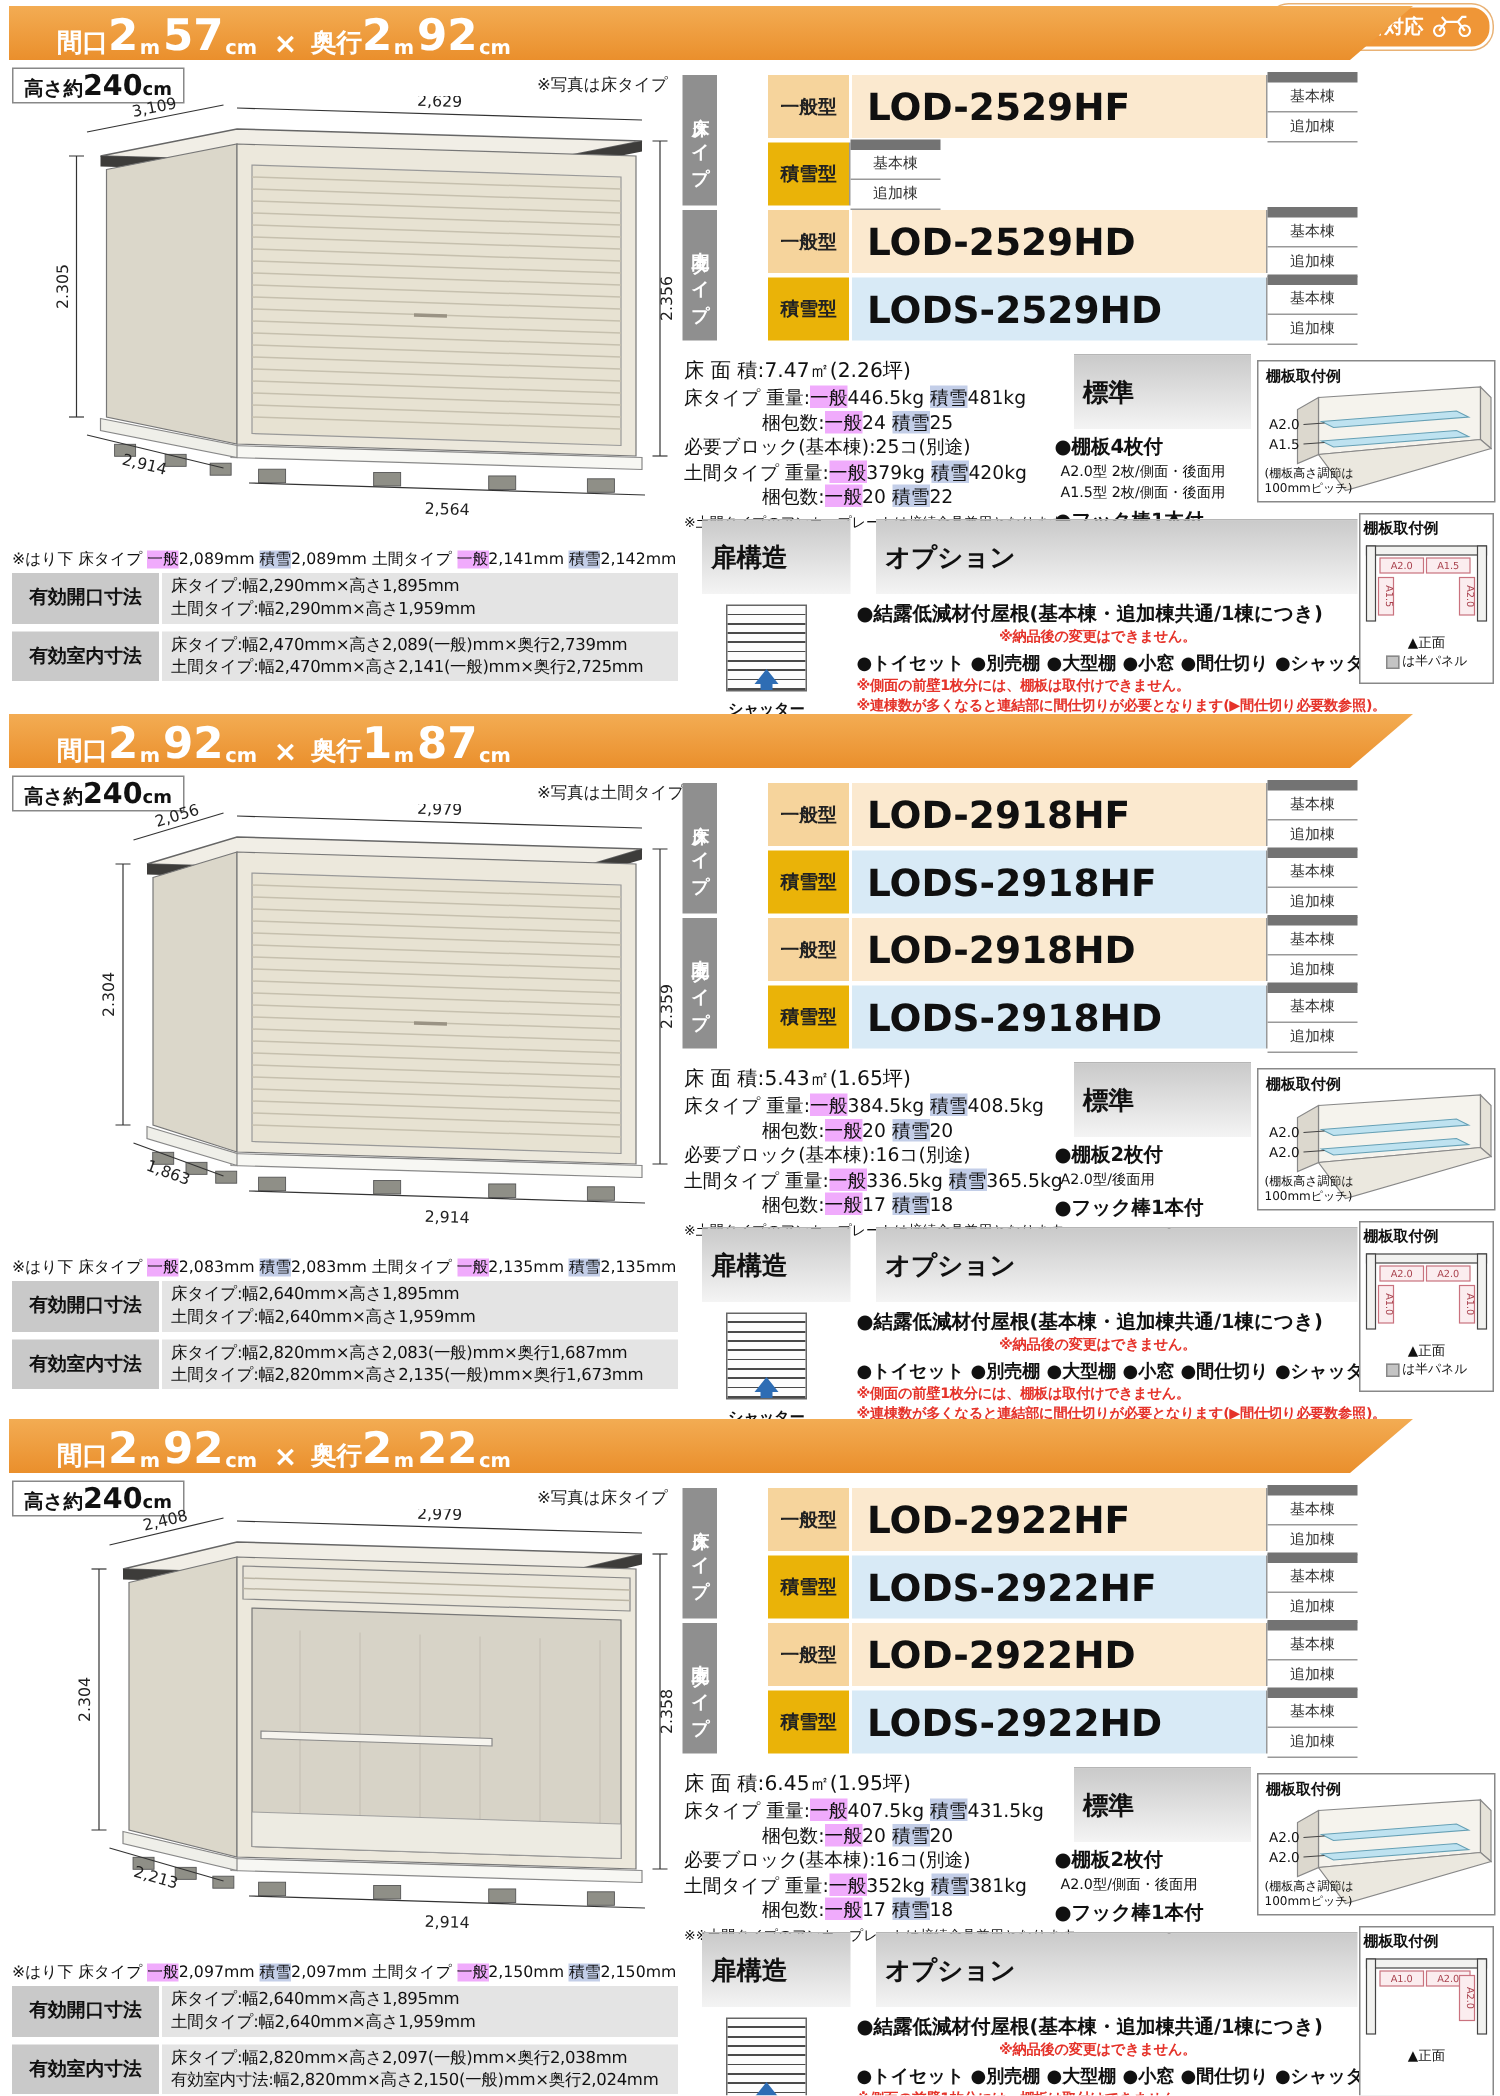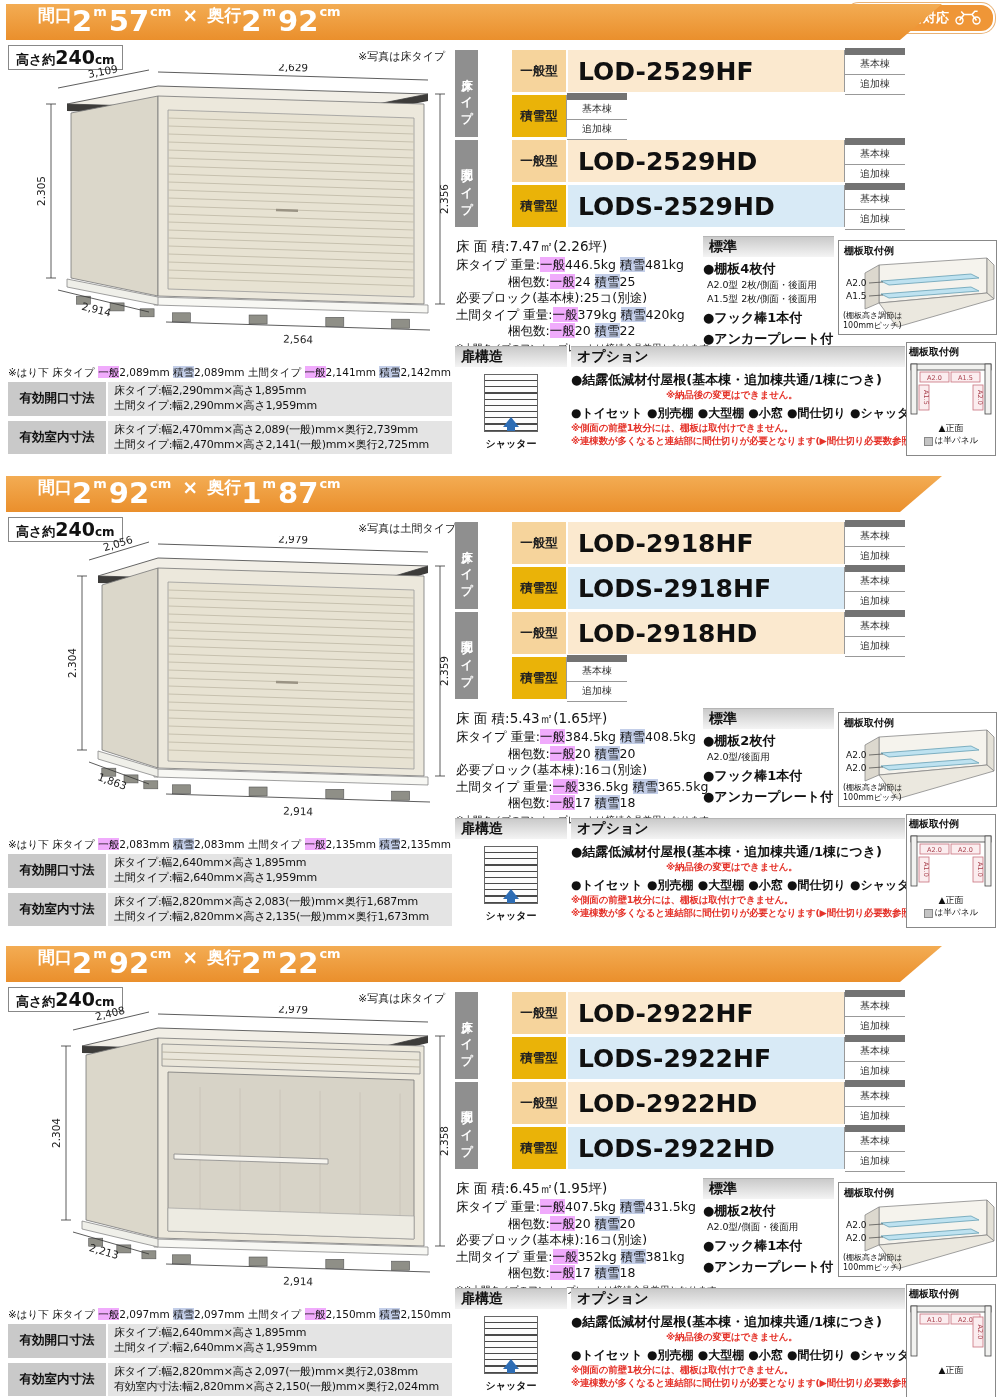--- a/index.html
+++ b/index.html
@@ -4,21 +4,21 @@
 <style>
   html,body{margin:0;padding:0;background:#fff;}
   .page{position:relative;width:1000px;height:1397px;background:#fff;overflow:hidden;
         font-family:"DejaVu Sans",sans-serif;color:#111;}
   .section{position:absolute;left:0;width:1000px;}
 
   
   .banner{position:absolute;left:6px;top:4px;width:936px;height:36px;
           background:linear-gradient(180deg,#F3AC53,#EA8F2C);
           clip-path:polygon(0 0,100% 0,calc(100% - 42px) 100%,0 100%);
-          display:flex;align-items:flex-start;padding-left:32px;color:#fff;box-sizing:border-box;}
+          display:flex;align-items:flex-end;padding-left:32px;color:#fff;box-sizing:border-box;}
   .b-label{font-size:17px;font-weight:bold;}
   .b-num{font-size:29px;font-weight:bold;}
   .b-unit{font-size:13px;font-weight:bold;margin:0 2px 0 1px;}
   .b-times{font-size:19px;font-weight:bold;margin:0 9px;}
 
   
   .badge{position:absolute;top:3px;right:5px;height:26px;background:#EF9637;border:2px solid #fff;
          box-shadow:0 0 0 1px #E9B275;border-radius:14px;display:flex;align-items:center;
          gap:4px;padding:0 10px;color:#fff;font-size:13px;font-weight:bold;}
 
@@ -55,22 +55,22 @@
 
   
   .specs{position:absolute;left:456px;top:238px;width:256px;}
   .sp-area{font-size:13.5px;margin-bottom:1px;white-space:nowrap;}
   .sp-line{font-size:12.5px;line-height:1.32;white-space:nowrap;}
   .sp-line.indent{padding-left:52px;}
   .hl-general{background:#f0abfc;}
   .hl-snow{background:#C3CEE8;}
   .sp-note{font-size:9.3px;margin-top:2px;white-space:nowrap;}
 
-  .bar{background:linear-gradient(180deg,#CACACA,#F4F4F4);font-size:14px;font-weight:bold;
-       color:#111;padding:1px 6px;border-top:1px solid #b5b5b5;}
+  .bar{background:linear-gradient(180deg,#CACACA,#F4F4F4);font-size:17px;font-weight:bold;
+       color:#111;padding:13px 6px;border-top:1px solid #b5b5b5;margin-left:13px;}
 
   .standard{position:absolute;left:703px;top:236px;width:131px;}
   .std-item{font-size:13px;font-weight:bold;margin-top:3px;white-space:nowrap;}
   .std-sub{font-size:9.5px;margin-top:1px;padding-left:4px;white-space:nowrap;}
 
   .std-diagram{position:absolute;left:838px;top:240px;width:157px;height:93px;
                border:1px solid #888;background:#fff;}
   .sd-title{position:absolute;left:5px;top:3px;font-size:10px;font-weight:bold;}
   .sd-note{position:absolute;left:4px;bottom:3px;width:72px;font-size:8px;line-height:1.25;}
   .sd-svg{position:absolute;right:1px;top:10px;}
@@ -428,20 +428,21 @@
               <div class="mt-row general">
                 <div class="mt-type">一般型</div>
                 <div class="mt-model">LOD-2918HD</div>
                 <div class="mt-units">
                   <div class="mt-unit">基本棟</div>
                   <div class="mt-unit">追加棟</div>
                 </div>
               </div>
               <div class="mt-row snow">
                 <div class="mt-type">積雪型</div>
+                <div class="mt-model">LODS-2918HD</div>
                 <div class="mt-units">
                   <div class="mt-unit">基本棟</div>
                   <div class="mt-unit">追加棟</div>
                 </div>
               </div>
             </div>
           </div>
         </div>
         <div class="specs">
           <div class="sp-area">床 面 積:5.43㎡(1.65坪)</div>

